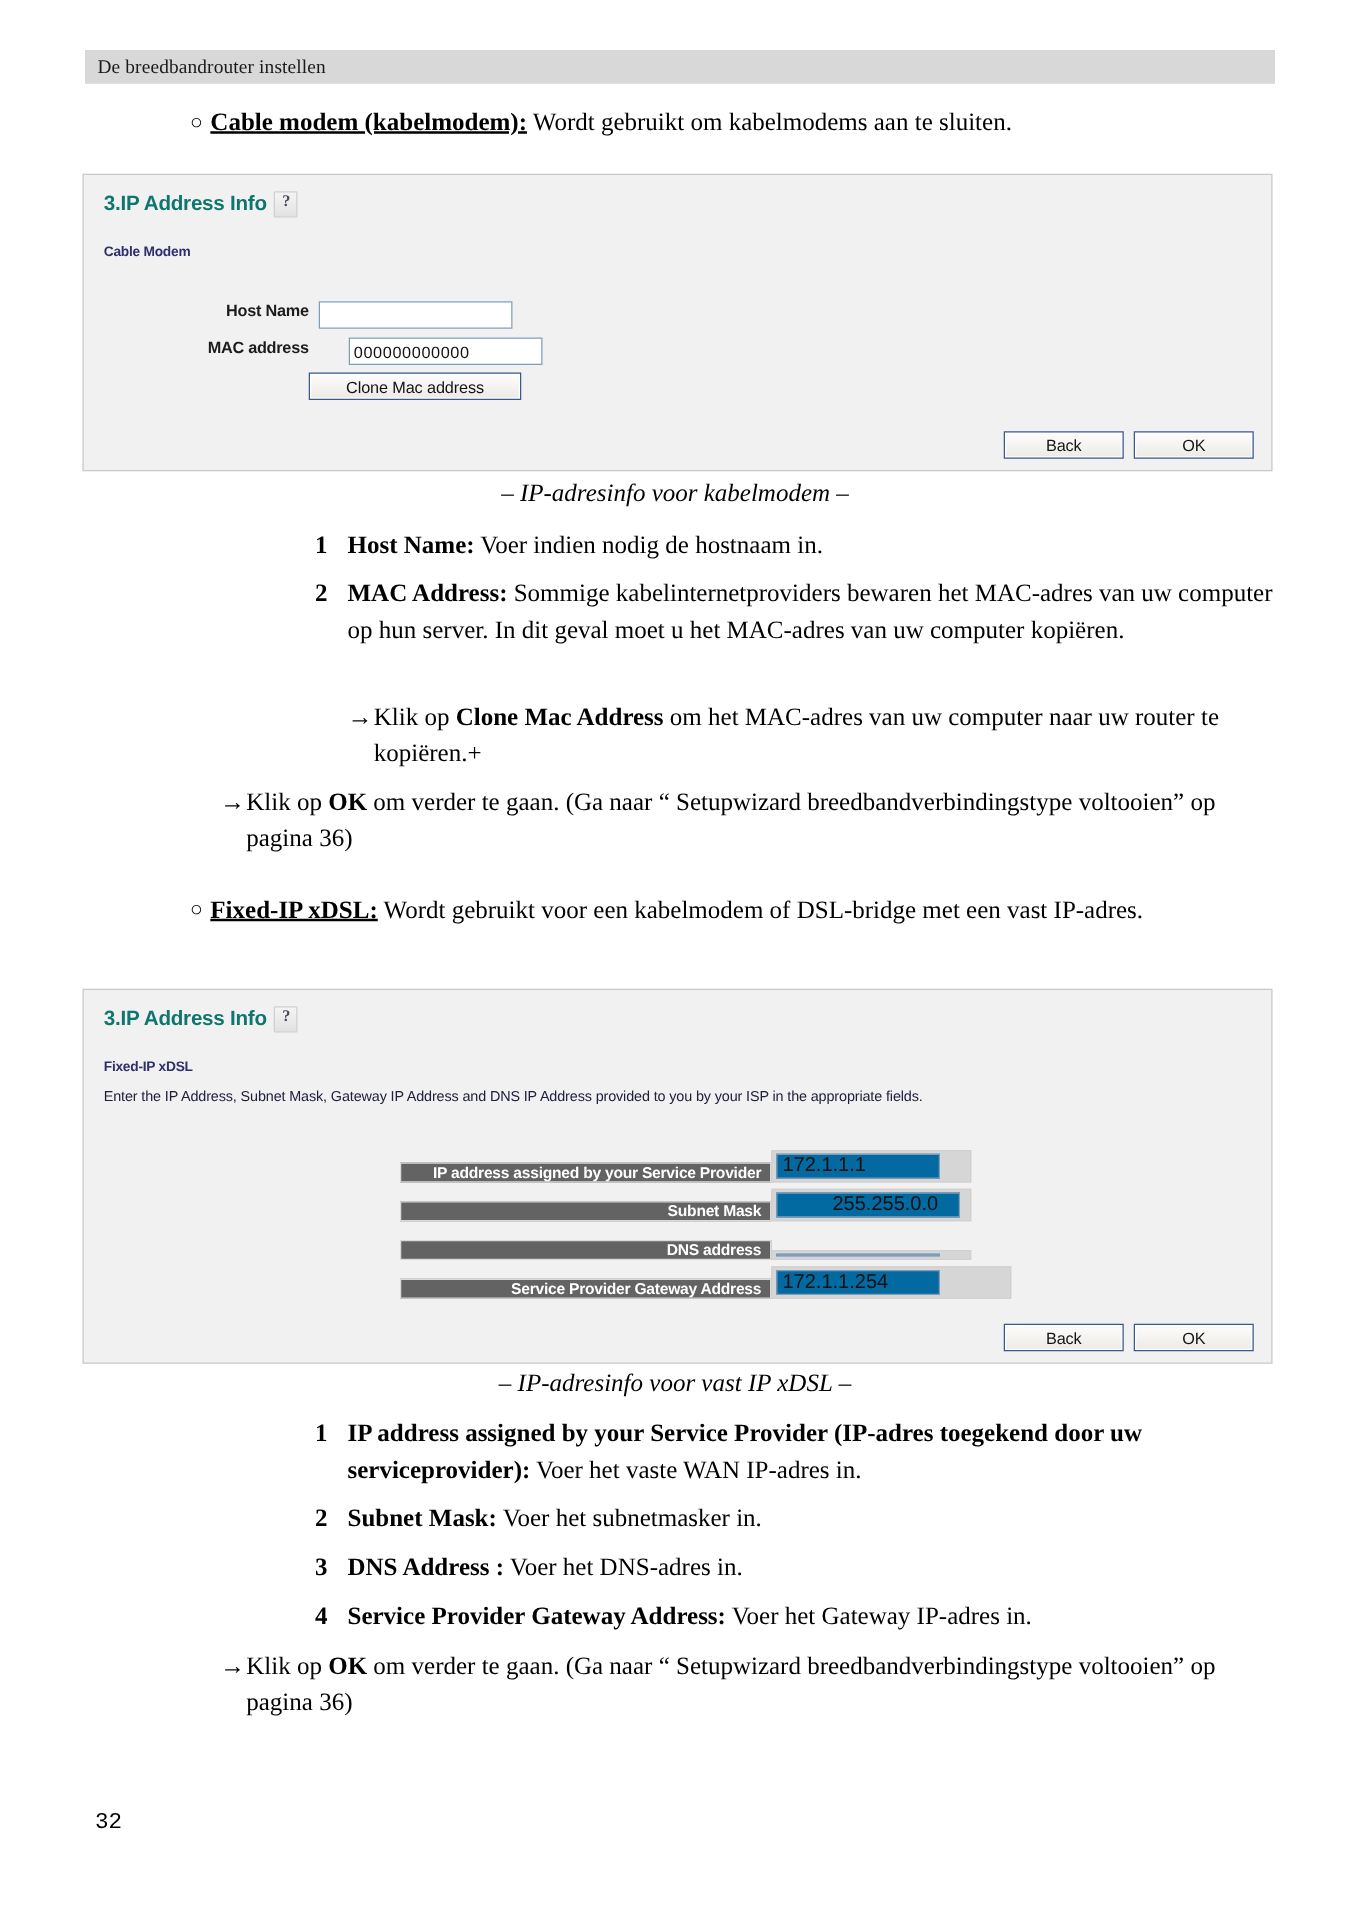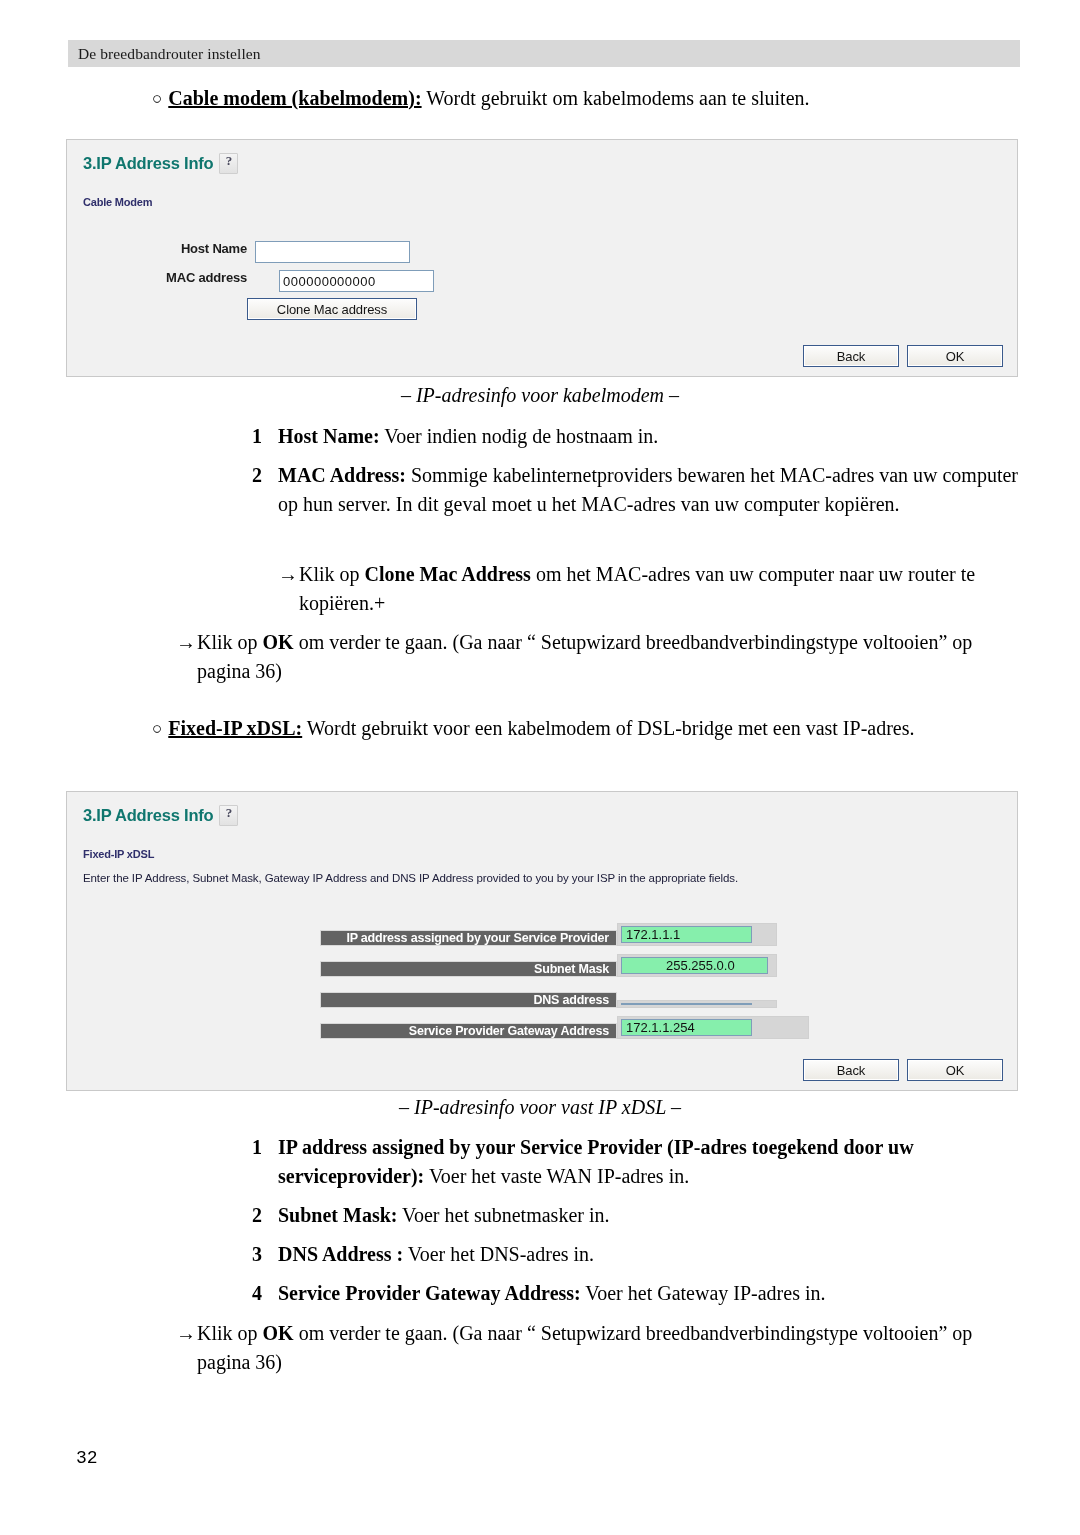--- a/index.html
+++ b/index.html
@@ -239,28 +239,28 @@
   }
   .fx-valwrap {
     background: #d6d6d6;
     box-sizing: border-box;
     display: flex;
     align-items: center;
     padding: 2px 3px;
     border: 1px solid #d0d0d0;
   }
   .fx-input {
-    background: #86efac;
+    background: #0369a1;
     border: 1px solid #7f9db9;
     box-sizing: border-box;
     height: 100%;
     display: flex;
     align-items: center;
     padding-left: 4px;
-    font-size: 13px;
+    font-size: 16px;
     color: #111111;
     letter-spacing: 0px;
   }
 </style>
 </head>
 <body>
 
 <div class="page">
 
   <div class="running-header">De breedbandrouter instellen</div>

